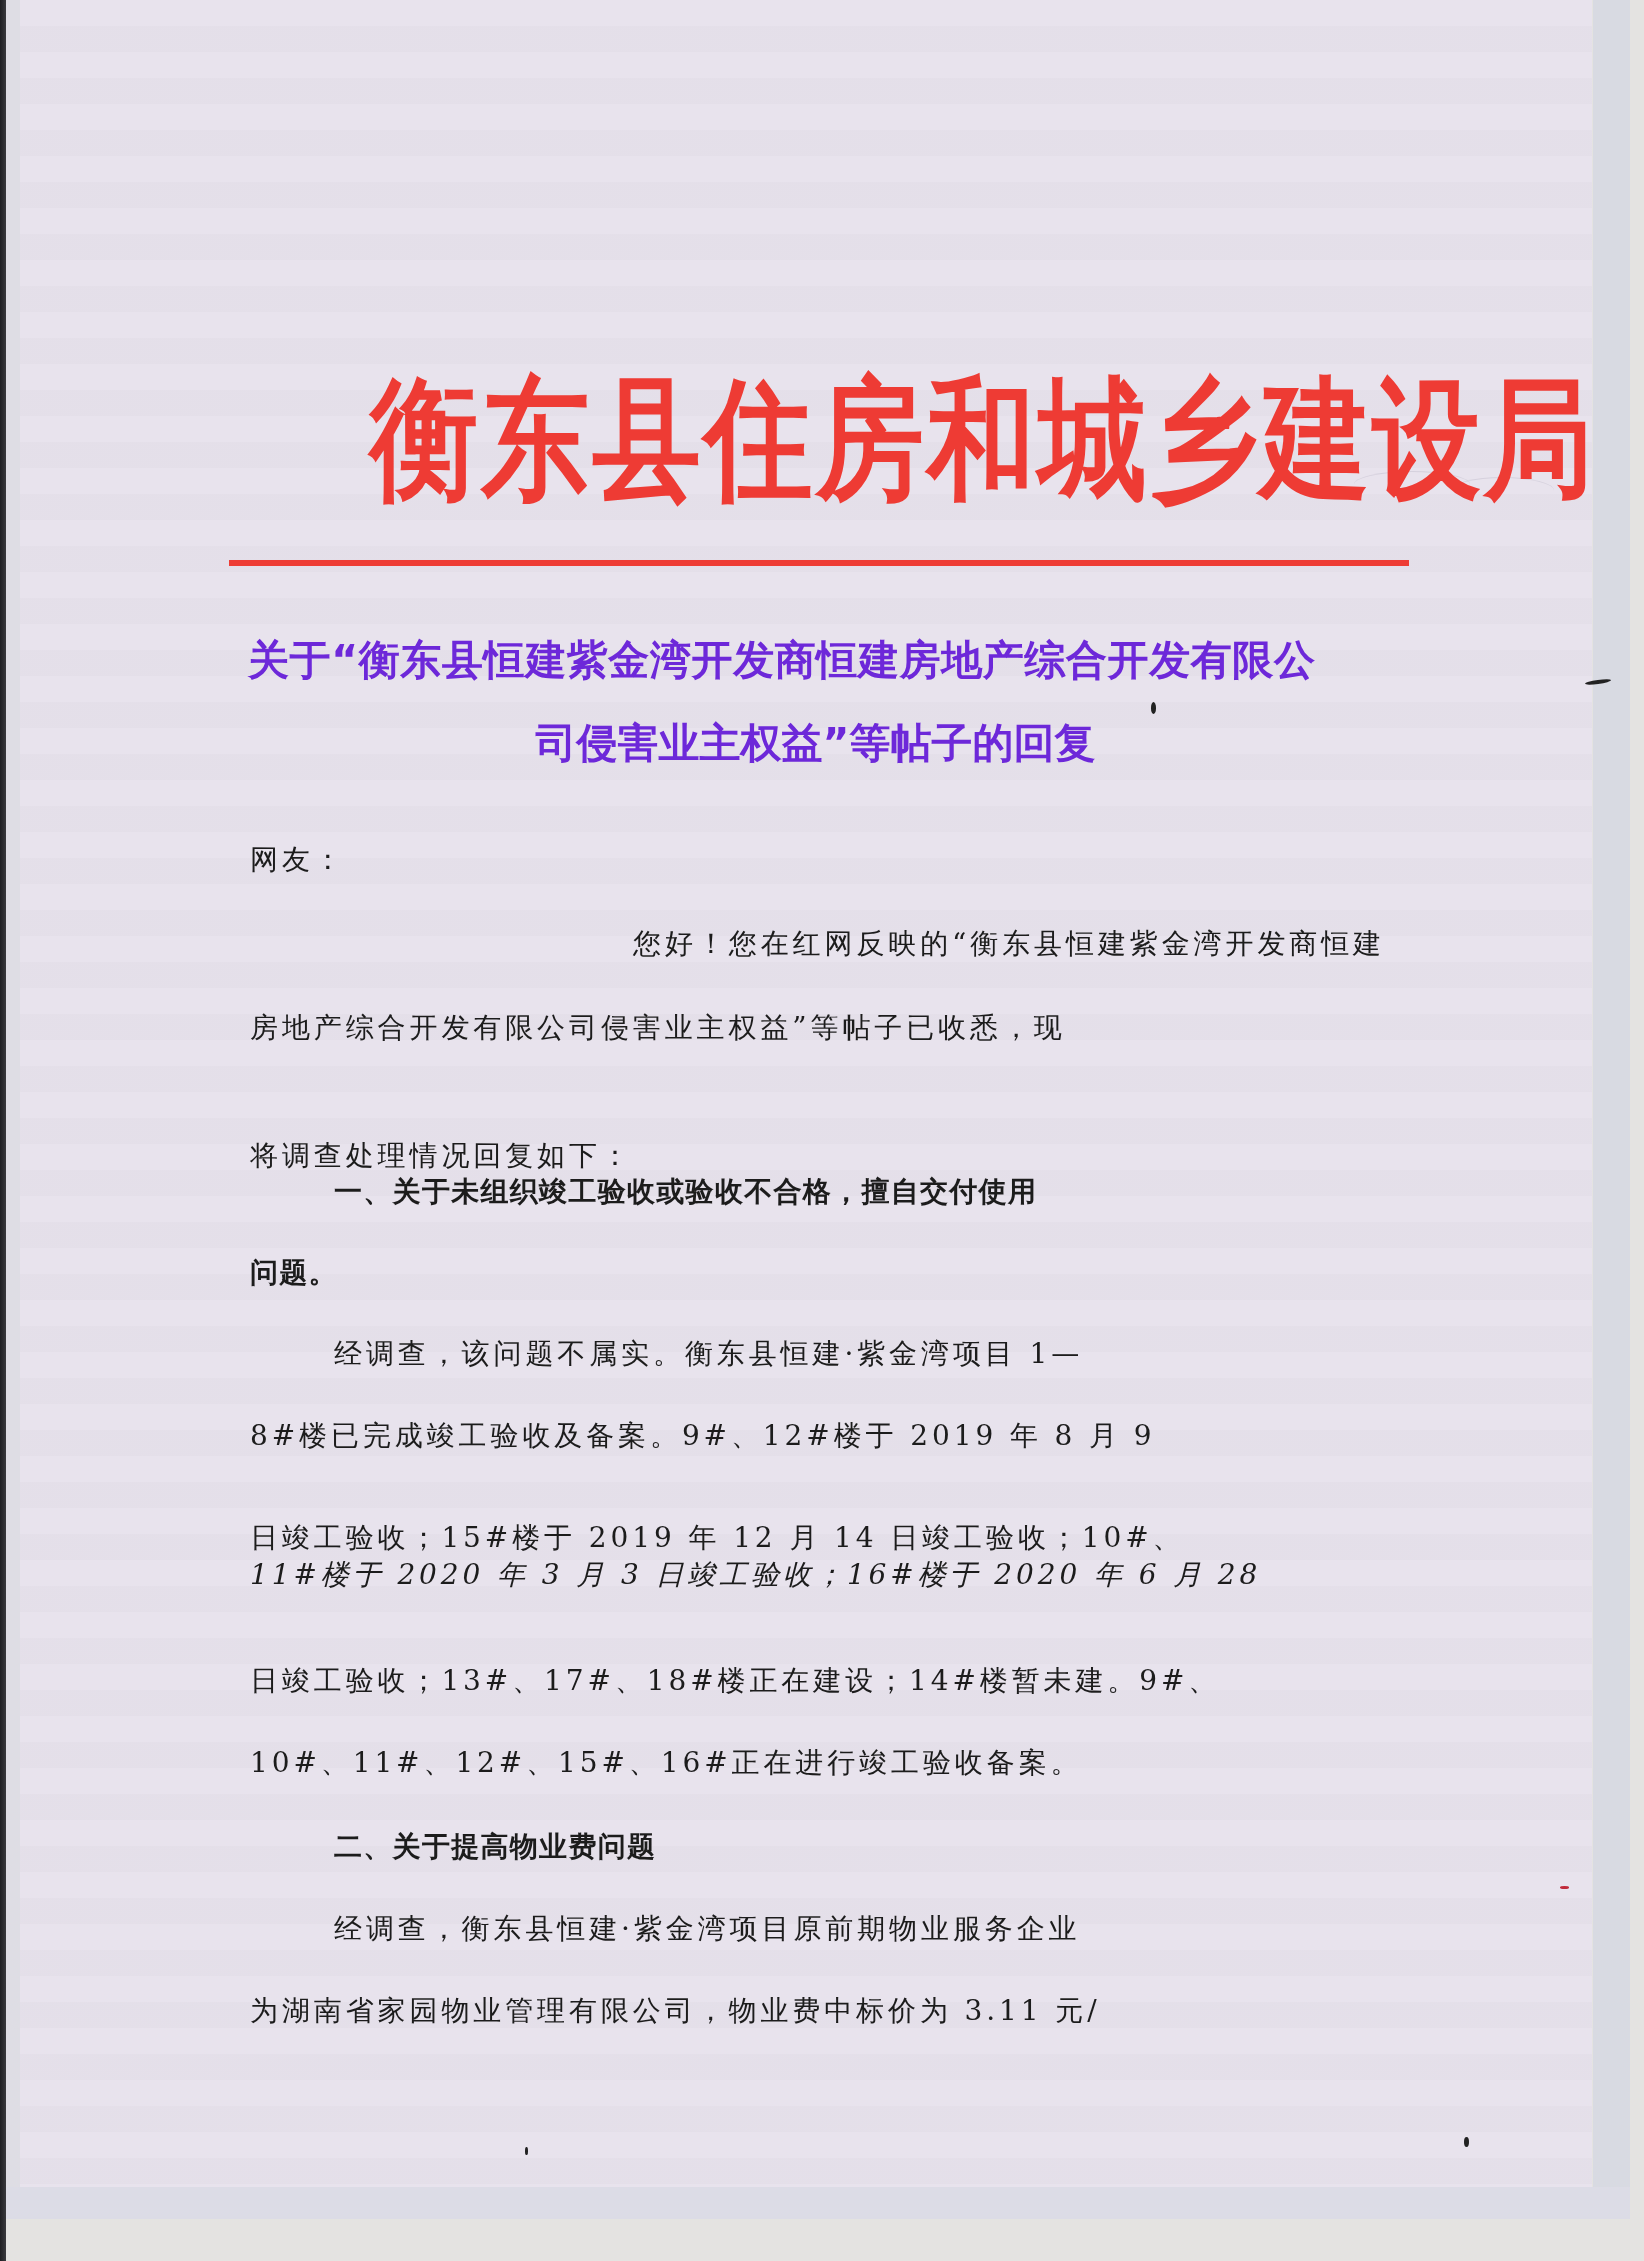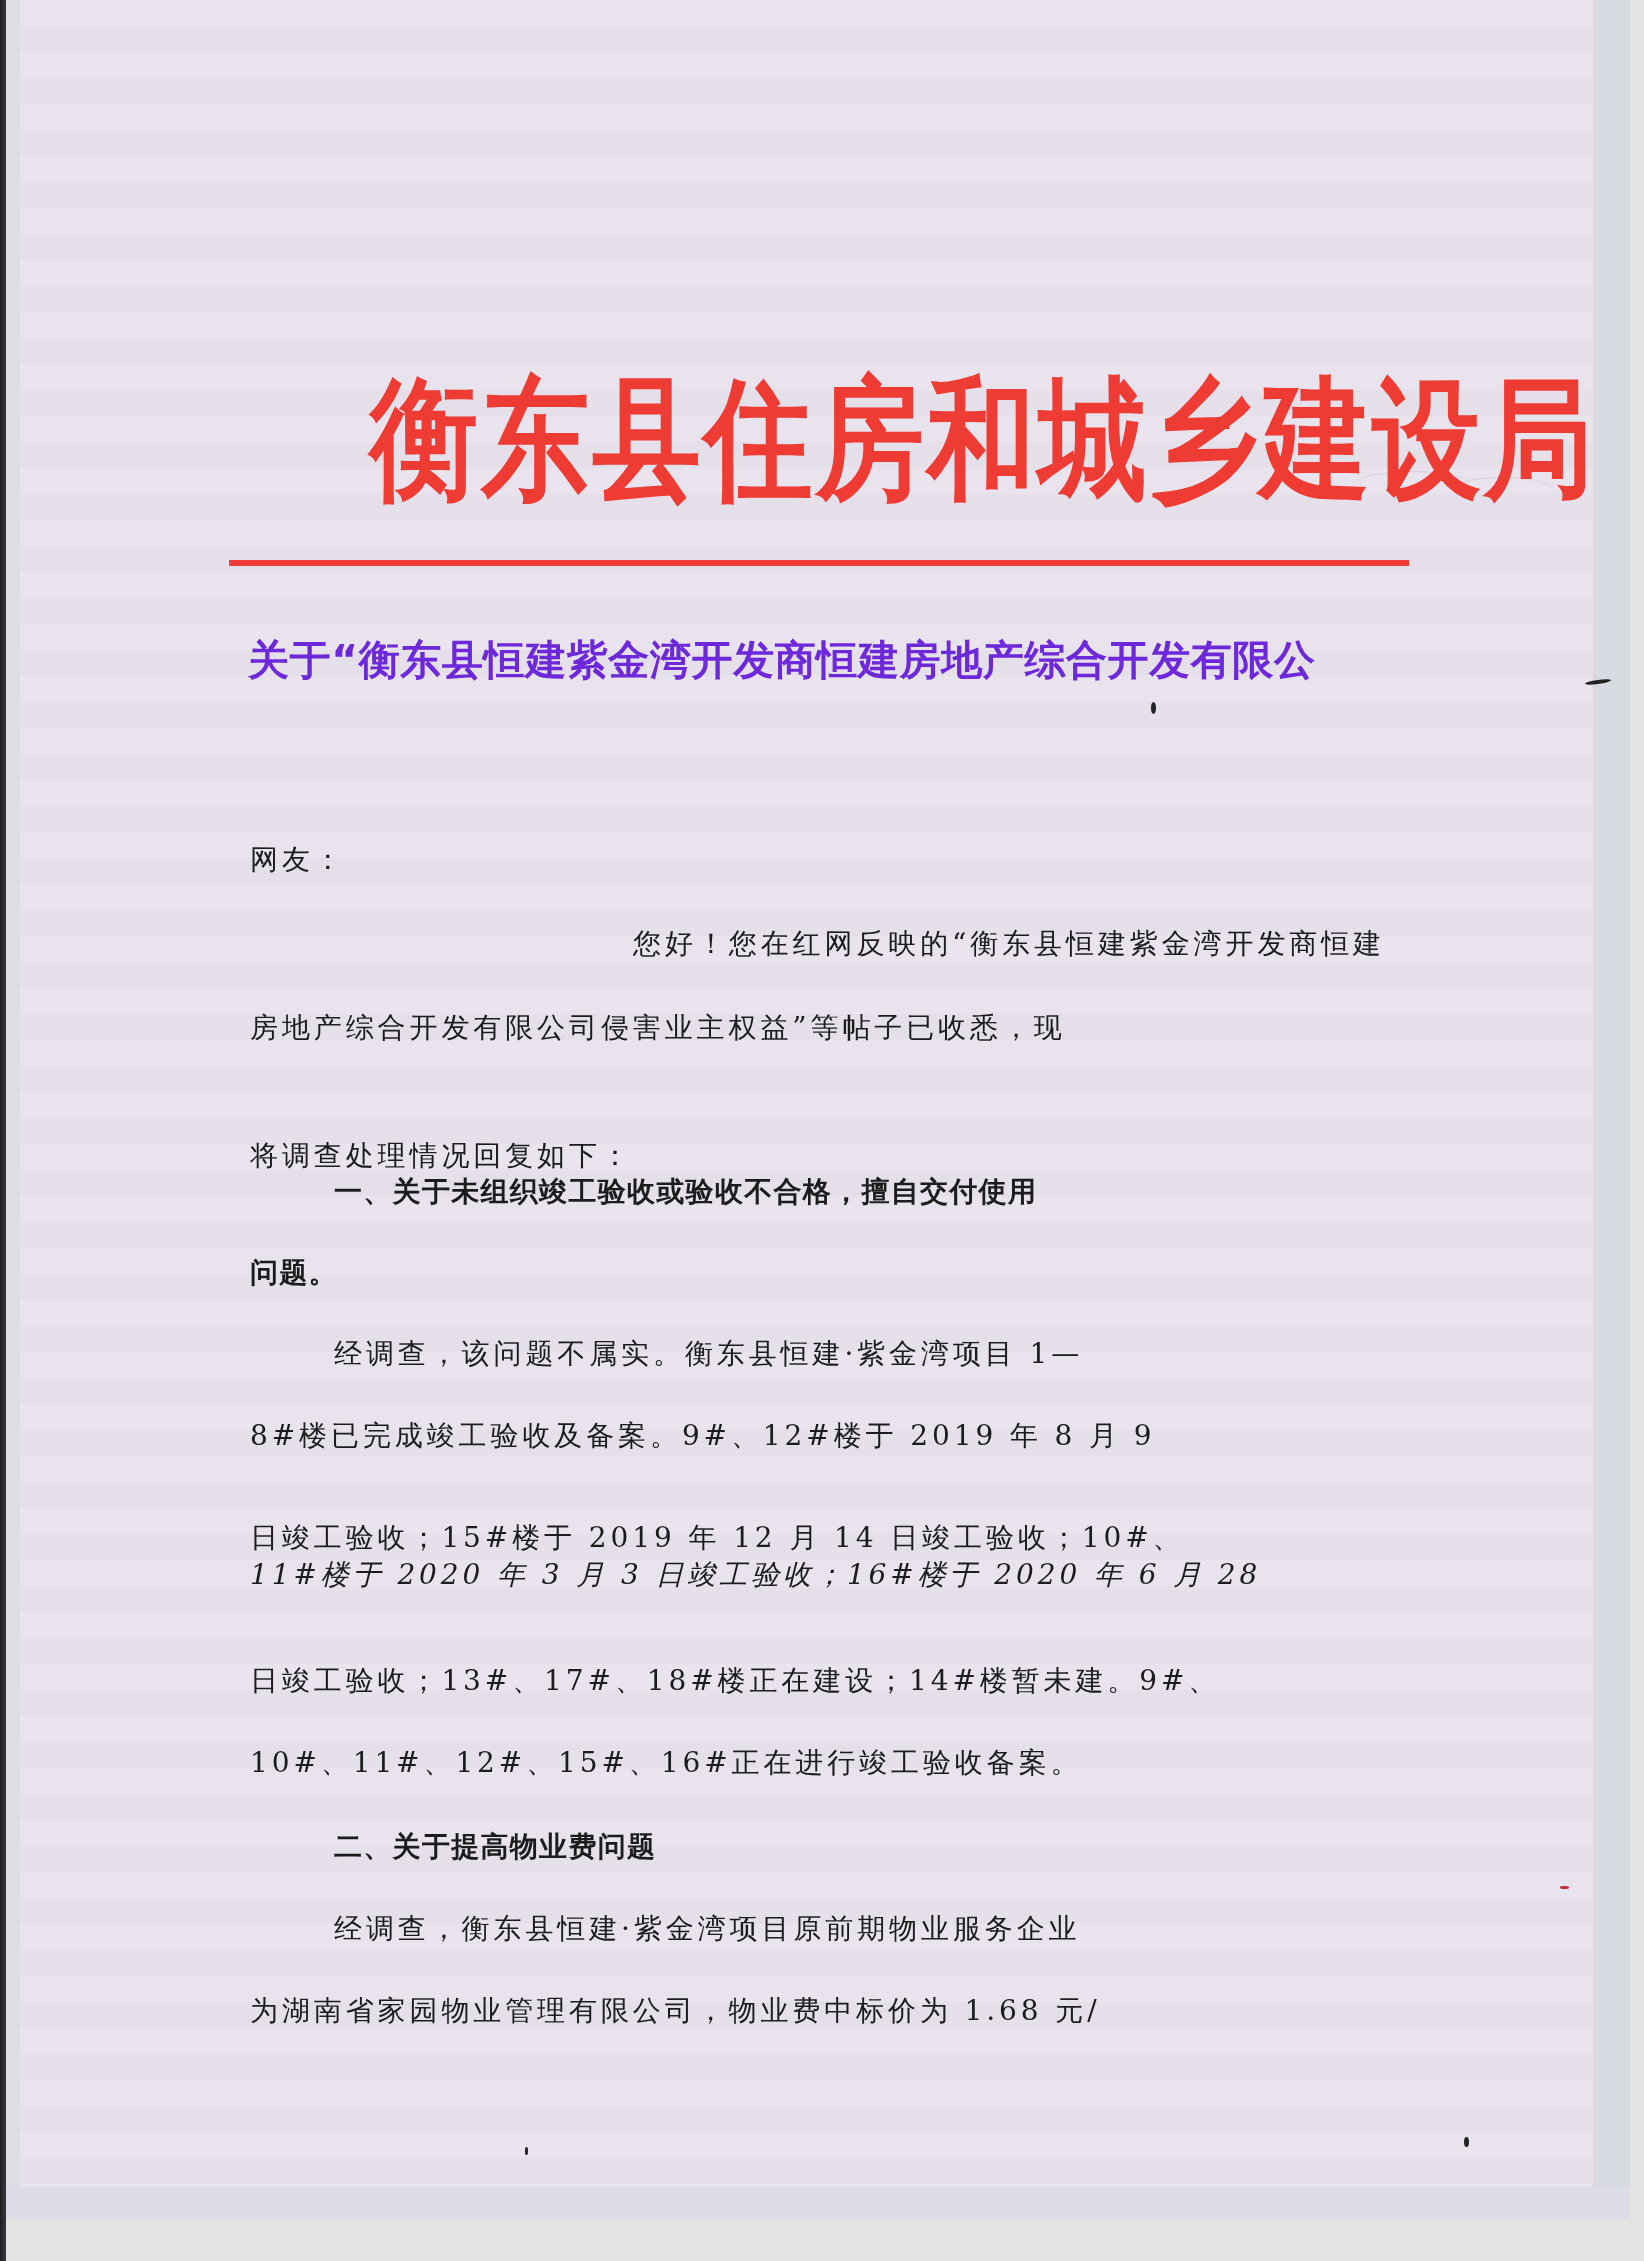--- a/index.html
+++ b/index.html
@@ -136,20 +136,21 @@
 <div class="speck" style="left:1151px;top:702px;width:5.2px;height:11.6px;"></div>
 <div class="speck" style="left:1464px;top:2137px;width:5.2px;height:10.3px;"></div>
 <div class="speck" style="left:525px;top:2147px;width:2.6px;height:7.7px;"></div>
 <div class="speck red" style="left:1560px;top:1886px;width:9px;height:2.6px;"></div>
 
 <div class="letterhead">衡东县住房和城乡建设局</div>
 <div class="red-rule"></div>
 
 <div class="doc-title">
   <span class="line1">关于“衡东县恒建紫金湾开发商恒建房地产综合开发有限公</span>
+  <span class="line2">司侵害业主权益”等帖子的回复</span>
 </div>
 
 <div class="body-text" style="top:841px;">网友：</div>
 
 <div class="body-text" style="top:925px;text-indent:84px;text-align:right;">您好！您在红网反映的“衡东县恒建紫金湾开发商恒建</div>
 <div class="body-text" style="top:1009px;">房地产综合开发有限公司侵害业主权益”等帖子已收悉，现</div>
 <div class="body-text" style="top:1137px;">将调查处理情况回复如下：</div>
 
 <div class="body-text bold-heading" style="top:1173px;text-indent:84px;">一、关于未组织竣工验收或验收不合格，擅自交付使用</div>
 <div class="body-text bold-heading" style="top:1254px;">问题。</div>
@@ -157,14 +158,14 @@
 <div class="body-text" style="top:1335px;text-indent:84px;">经调查，该问题不属实。衡东县恒建·紫金湾项目 1—</div>
 <div class="body-text" style="top:1417px;">8#楼已完成竣工验收及备案。9#、12#楼于 2019 年 8 月 9</div>
 <div class="body-text" style="top:1519px;">日竣工验收；15#楼于 2019 年 12 月 14 日竣工验收；10#、</div>
 <div class="body-text" style="top:1556px;font-style:italic;">11#楼于 2020 年 3 月 3 日竣工验收；16#楼于 2020 年 6 月 28</div>
 <div class="body-text" style="top:1662px;">日竣工验收；13#、17#、18#楼正在建设；14#楼暂未建。9#、</div>
 <div class="body-text" style="top:1744px;">10#、11#、12#、15#、16#正在进行竣工验收备案。</div>
 
 <div class="body-text bold-heading" style="top:1828px;text-indent:84px;">二、关于提高物业费问题</div>
 
 <div class="body-text" style="top:1910px;text-indent:84px;">经调查，衡东县恒建·紫金湾项目原前期物业服务企业</div>
-<div class="body-text" style="top:1992px;">为湖南省家园物业管理有限公司，物业费中标价为 1.68 元/</div>
+<div class="body-text" style="top:1992px;">为湖南省家园物业管理有限公司，物业费中标价为 3.11 元/</div>
 
 
 </body></html>

